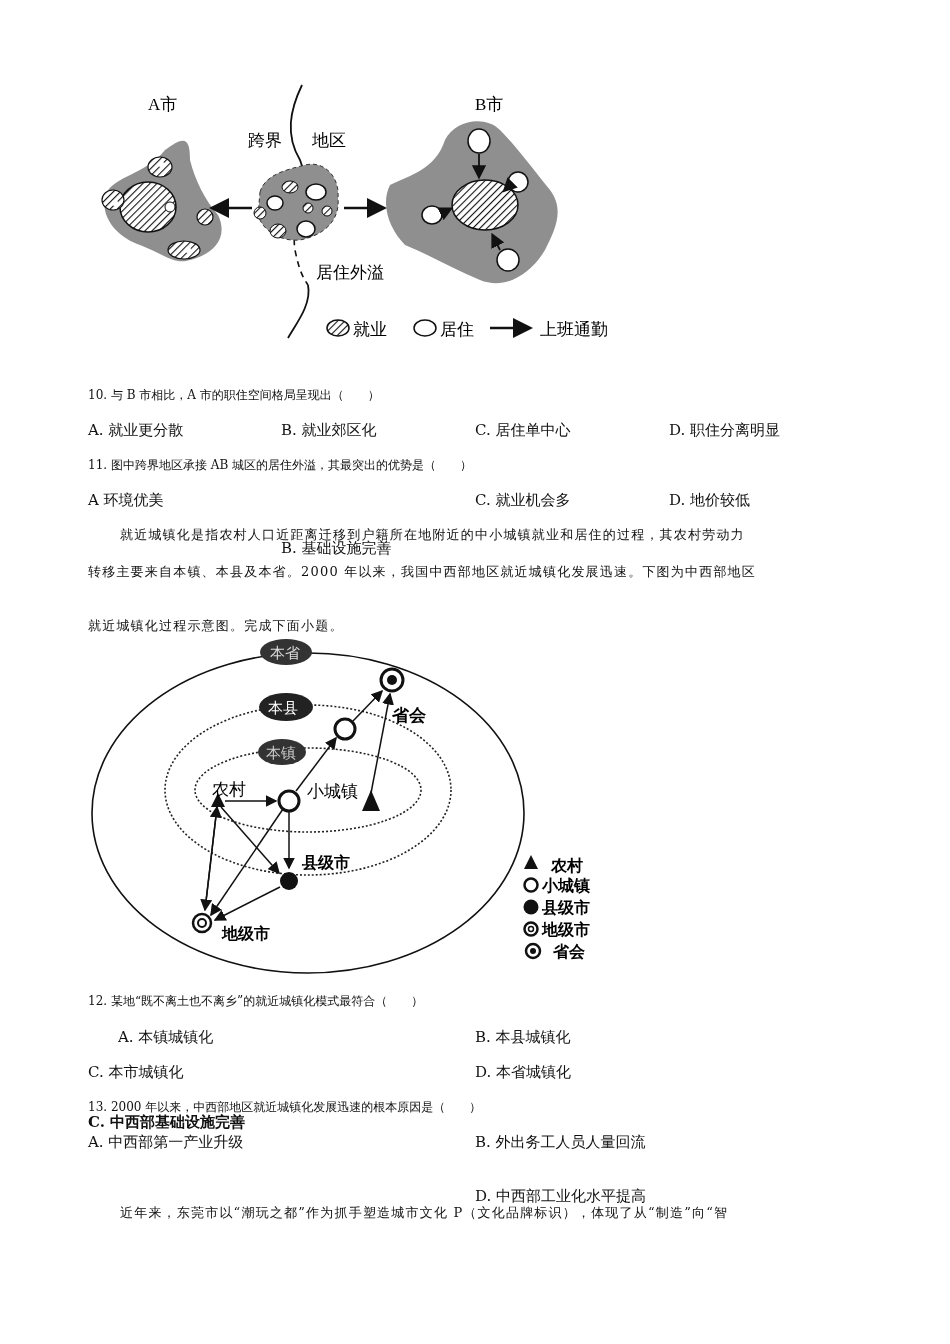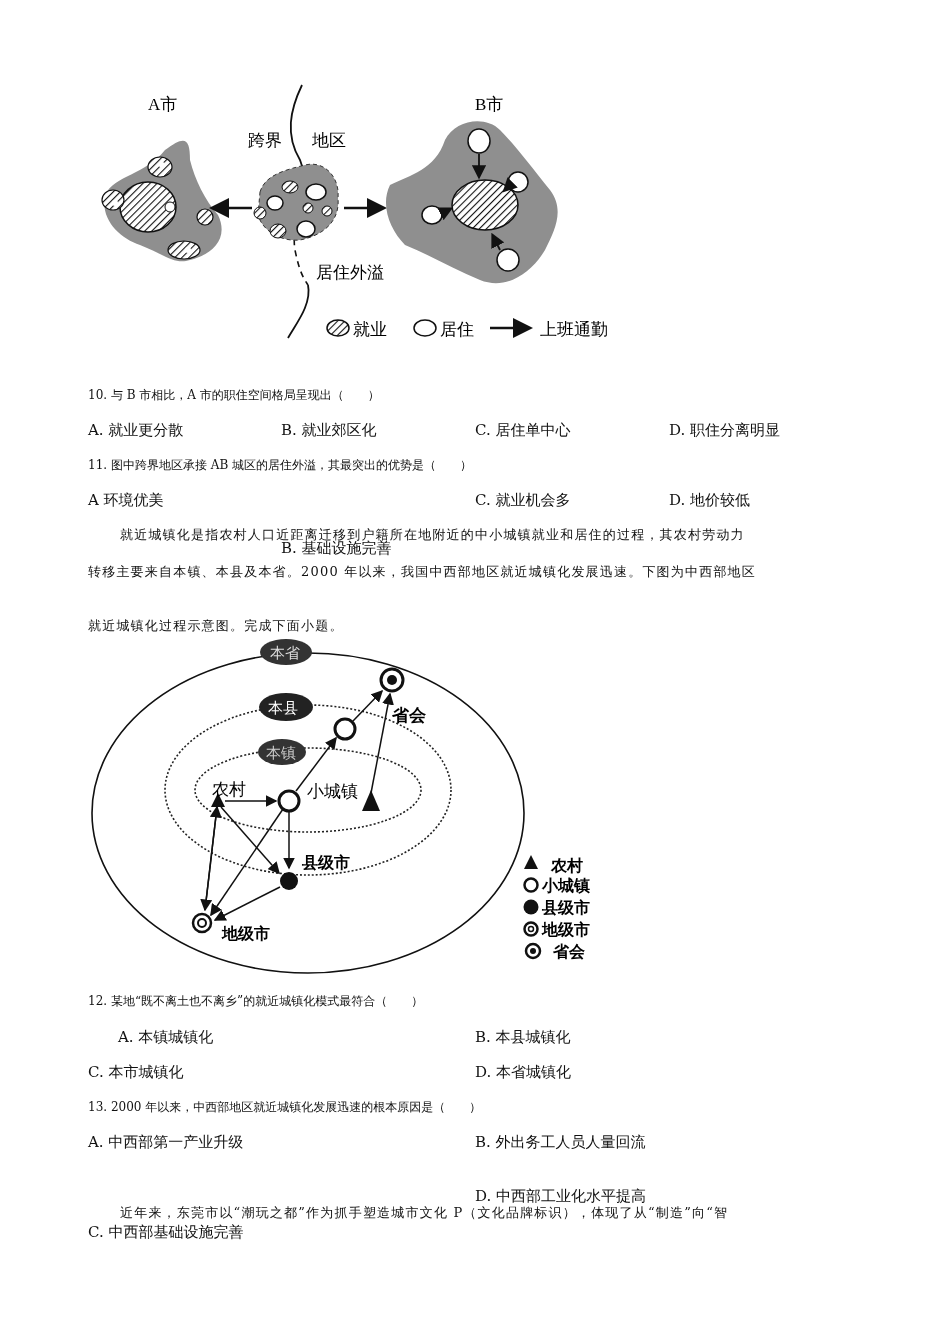--- a/index.html
+++ b/index.html
@@ -159,18 +159,18 @@
 
   <div class="line q" style="top:991px;">12. 某地“既不离土也不离乡”的就近城镇化模式最符合（　　）</div>
   <div class="opt" style="left:76px;top:1027px;margin-left:42px;">A. 本镇城镇化</div>
   <div class="opt" style="left:475px;top:1027px;">B. 本县城镇化</div>
   <div class="opt" style="left:88px;top:1062px;">C. 本市城镇化</div>
   <div class="opt" style="left:475px;top:1062px;">D. 本省城镇化</div>
 
   <div class="line q" style="top:1097px;">13. 2000 年以来，中西部地区就近城镇化发展迅速的根本原因是（　　）</div>
   <div class="opt" style="left:88px;top:1132px;">A. 中西部第一产业升级</div>
   <div class="opt" style="left:475px;top:1132px;">B. 外出务工人员人量回流</div>
-  <div class="opt" style="left:88px;top:1222px;">C. 中西部基础设施完善</div>
+  <div class="opt" style="left:88px;top:1112px;font-weight:bold;">C. 中西部基础设施完善</div>
   <div class="opt" style="left:475px;top:1186px;">D. 中西部工业化水平提高</div>
 
   <div class="para" style="top:1203px;text-indent:32px;">近年来，东莞市以“潮玩之都”作为抓手塑造城市文化 P（文化品牌标识），体现了从“制造”向“智</div>
 
 </div>
 
 </body></html>

